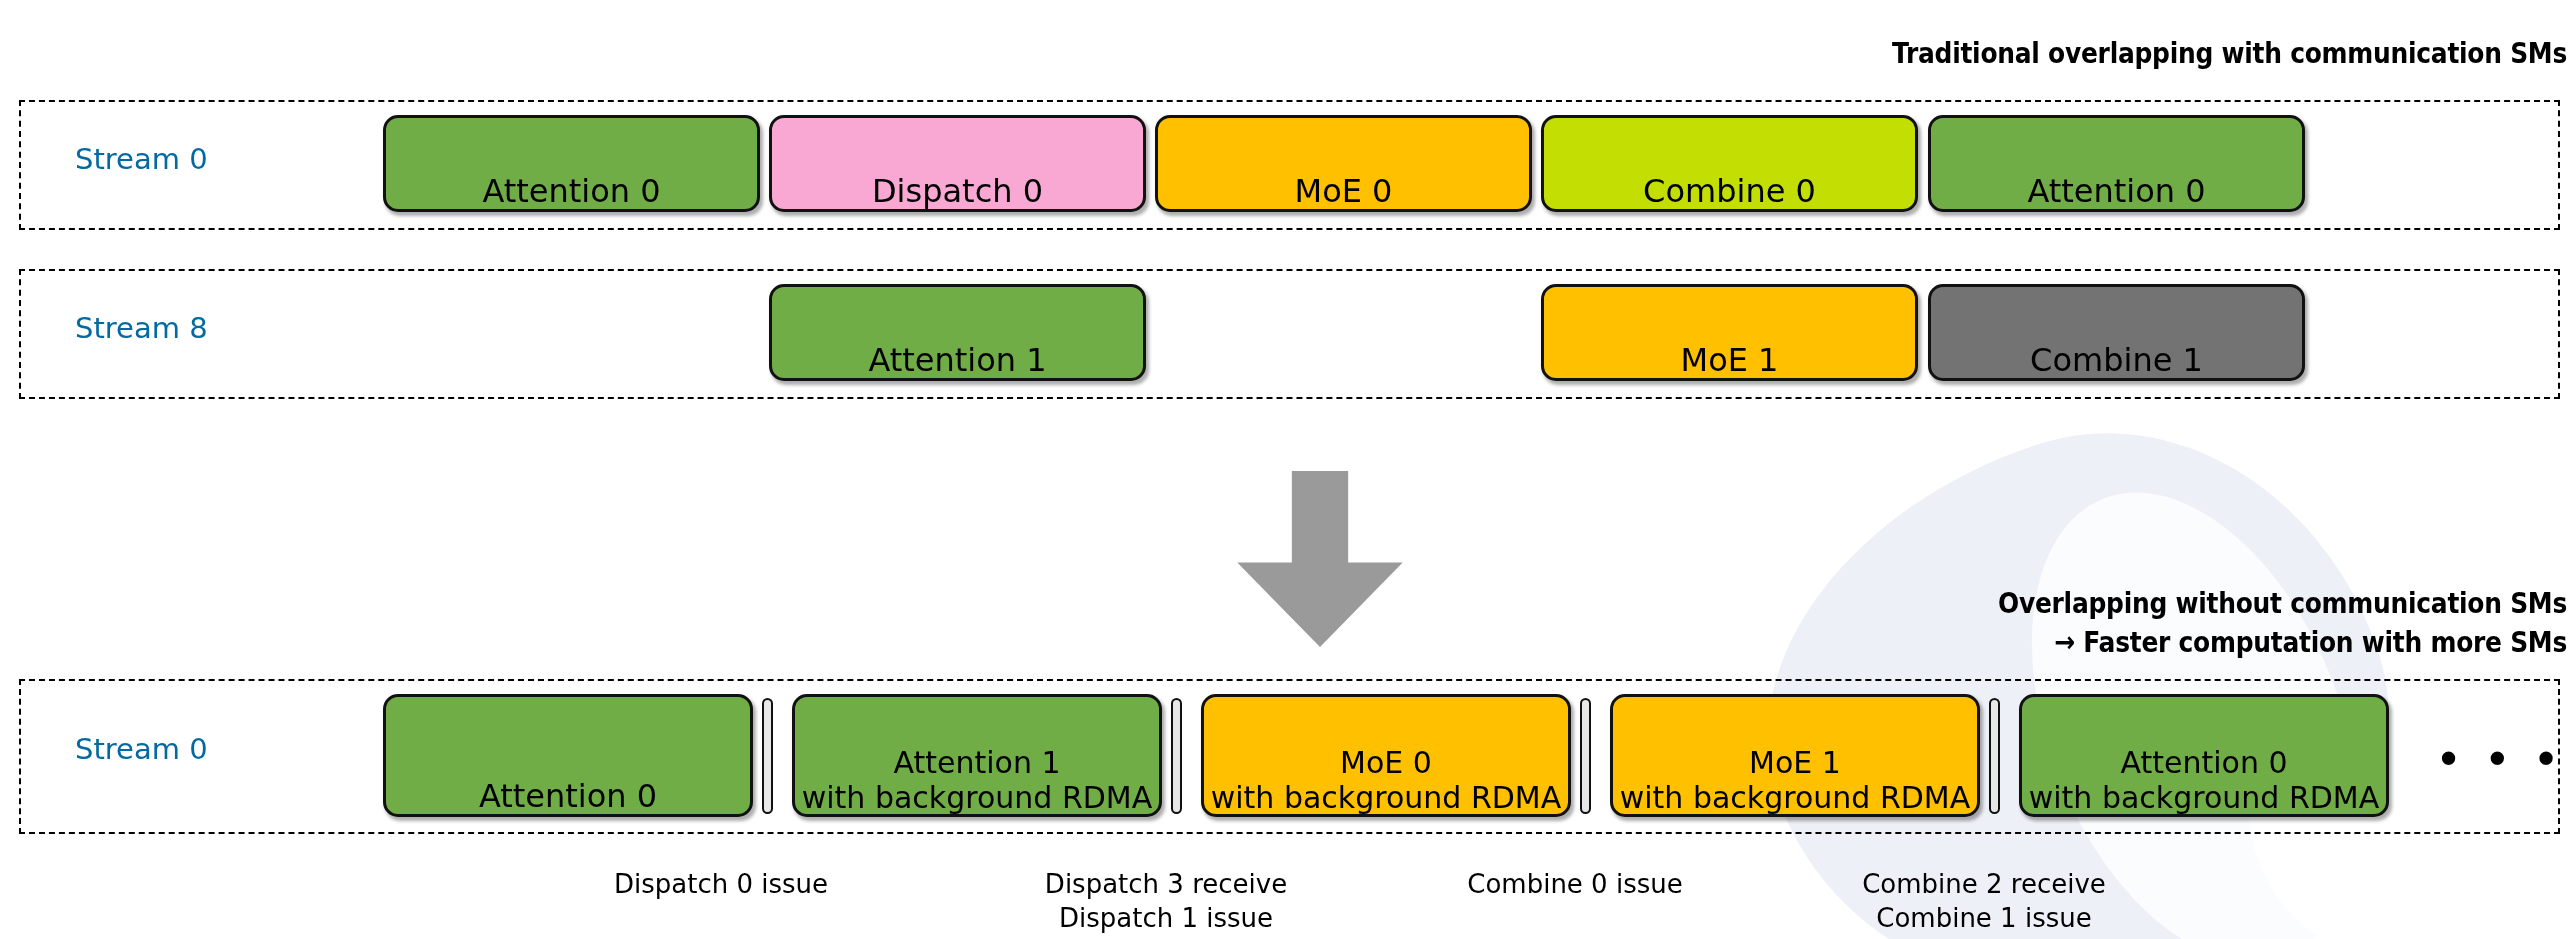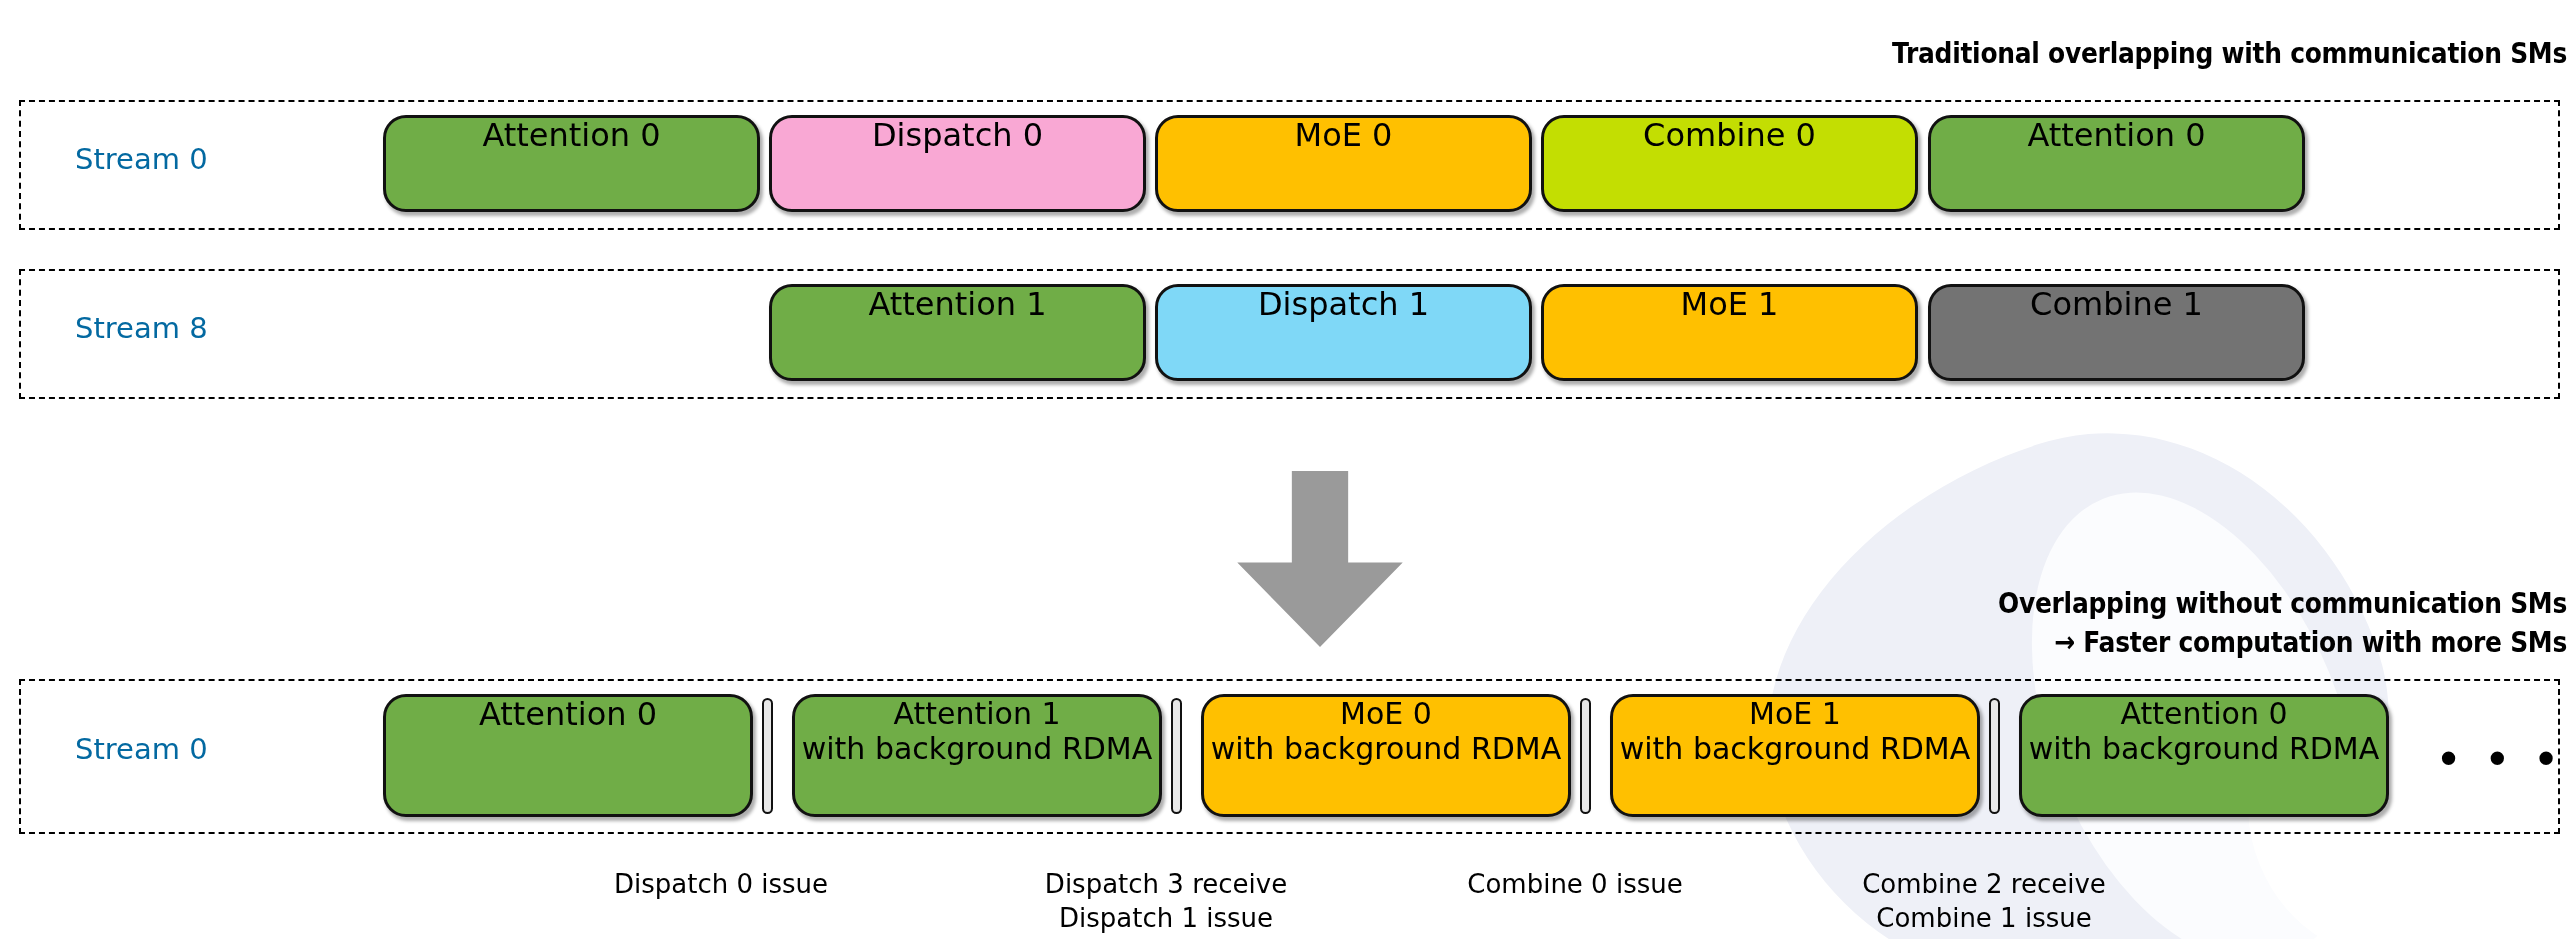--- a/index.html
+++ b/index.html
@@ -62,25 +62,25 @@
     white-space: nowrap;
     z-index: 3;
     text-align: right;
   }
 
   
   .block {
     position: absolute;
     box-sizing: border-box;
     border: 3.5px solid #111111;
-    border-radius: 23px;
+    border-radius: 15px;
     display: flex;
     flex-direction: column;
     align-items: center;
-    justify-content: flex-start;
+    justify-content: flex-end;
     color: #000000;
     text-align: center;
     box-shadow: 2.6px 3.5px 3.5px rgba(0,0,0,0.32);
     z-index: 4;
   }
   .block .b-title {
     font-size: 32px;
     line-height: 1.1;
     white-space: nowrap;
   }
@@ -177,23 +177,20 @@
   <div class="block" style="left:1928px; top:91px; width:377px; height:97px; background:#70AD47;">
     <span class="b-title">Attention 0</span>
   </div>
 
   <div class="lane" style="left:19.4px; top:245px; width:2541px; height:130px;"></div>
   <div class="stream-label" style="left:75px; top:290px;">Stream 8</div>
 
   <div class="block" style="left:769px; top:260px; width:377px; height:97px; background:#70AD47;">
     <span class="b-title">Attention 1</span>
   </div>
-  <div class="block" style="left:1155px; top:260px; width:377px; height:97px; background:#7FD8F7;">
-    <span class="b-title">Dispatch 1</span>
-  </div>
   <div class="block" style="left:1541px; top:260px; width:377px; height:97px; background:#FFC000;">
     <span class="b-title">MoE 1</span>
   </div>
   <div class="block" style="left:1928px; top:260px; width:377px; height:97px; background:#737373;">
     <span class="b-title">Combine 1</span>
   </div>
 
   <div class="arrow-wrap" style="left:1223px; top:447px; width:194px; height:176px;">
     <svg width="194" height="176" viewBox="0 0 220 200" xmlns="http://www.w3.org/2000/svg">
       <polygon points="78,0 142,0 142,104 204,104 110,200 16,104 78,104" fill="#9a9a9a"></polygon>

